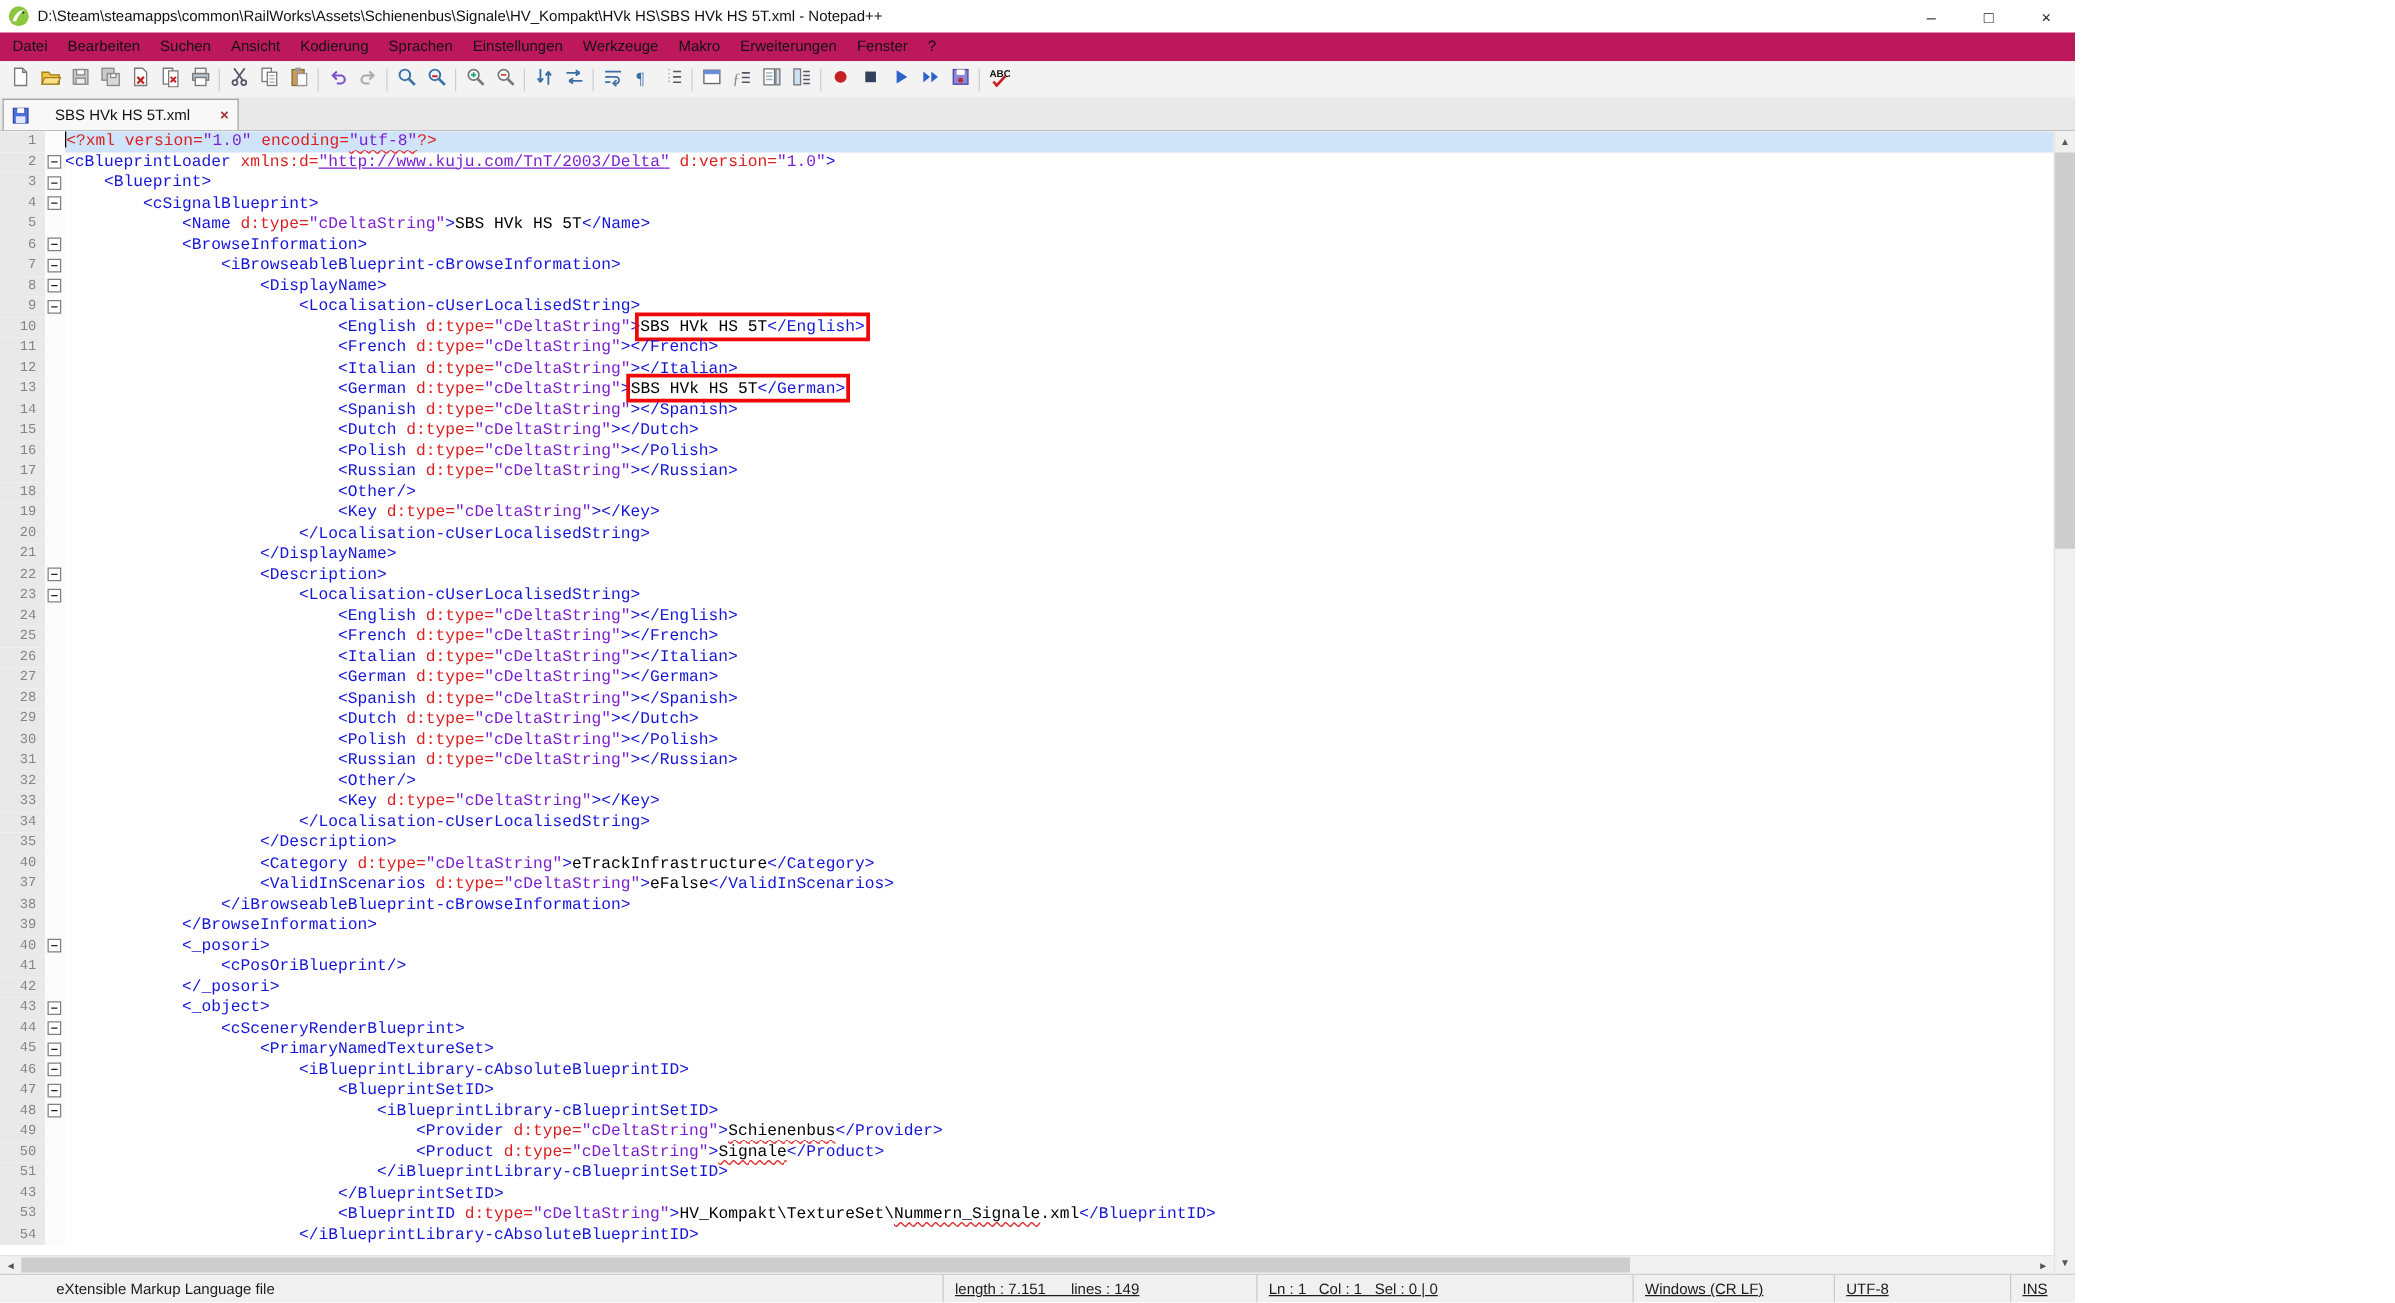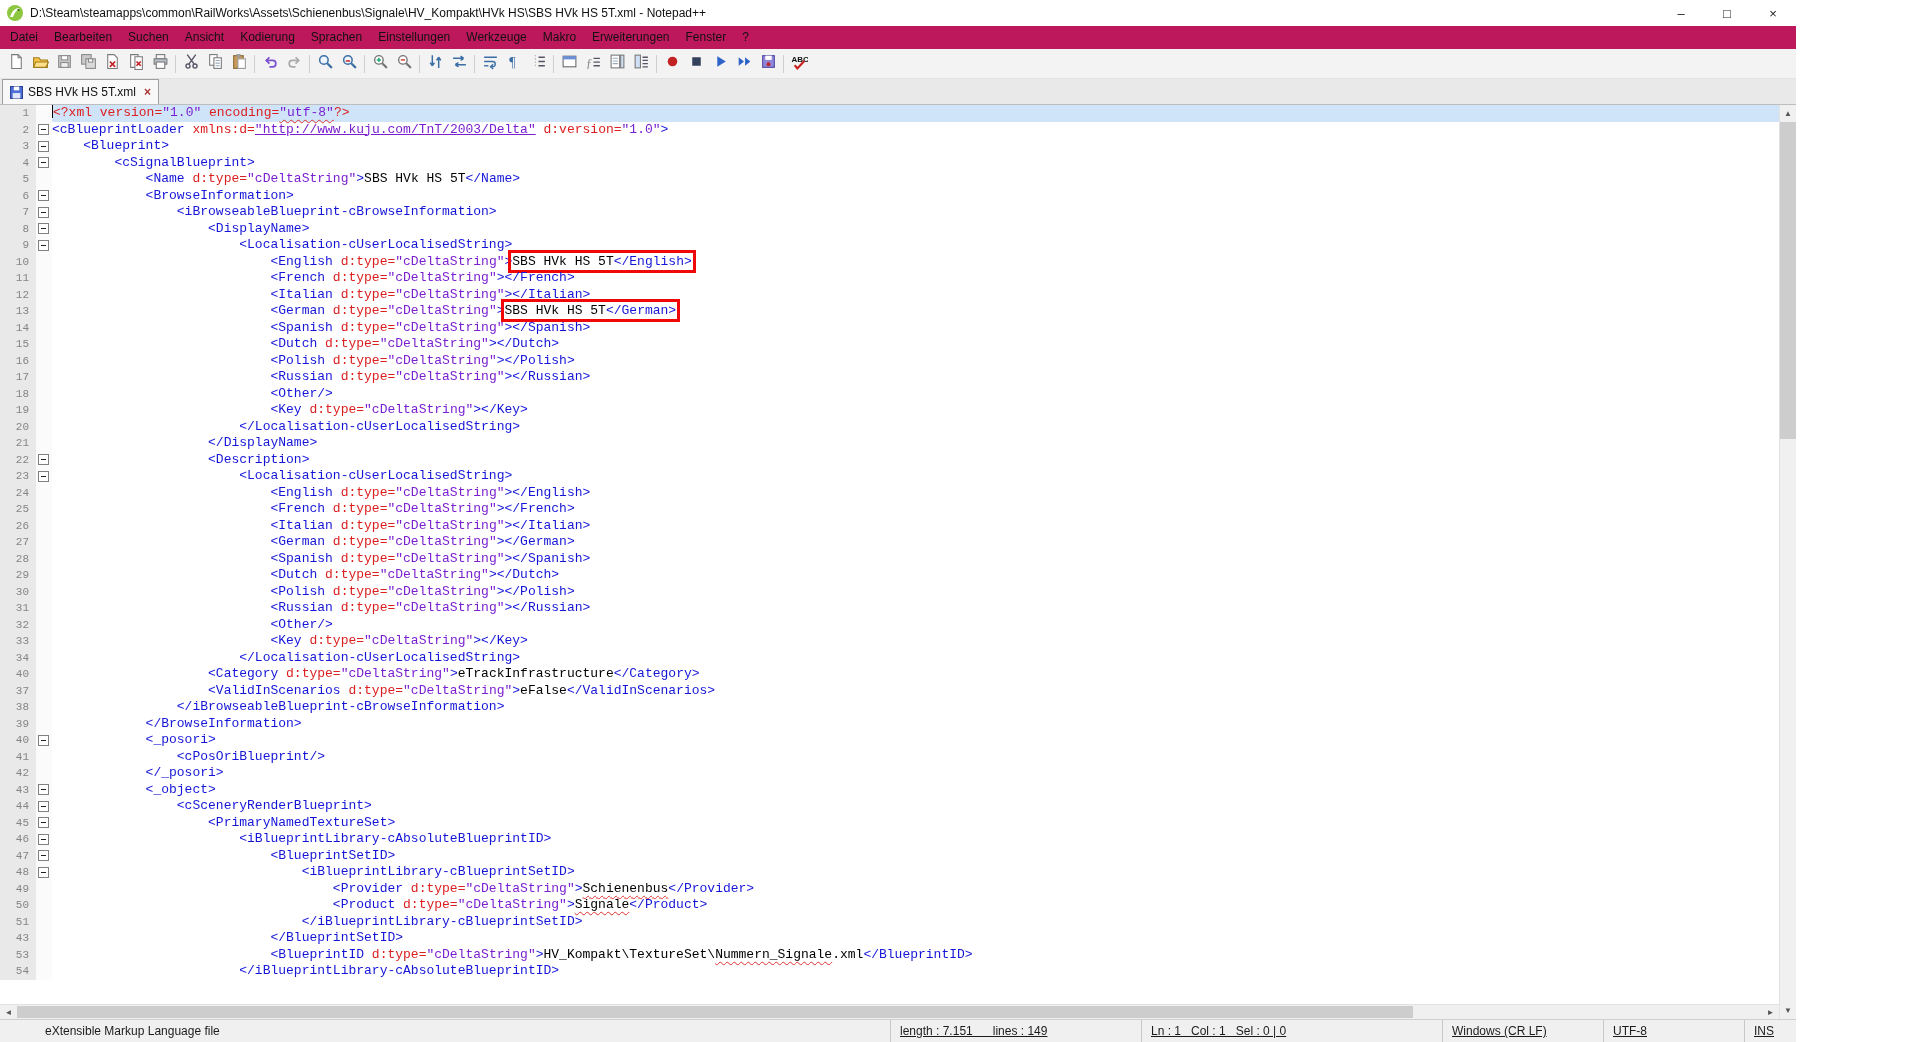--- a/index.html
+++ b/index.html
@@ -1,39 +1,39 @@
 <!DOCTYPE html>
 <html style="--tag: #1515d8; --attr: #dc2020; --val: #7a1fd0; --current-line: #cfe4f8; --annotation: #f00808;"><head>
 <meta charset="utf-8">
 <style>
   *{margin:0;padding:0;box-sizing:border-box;}
   html,body{width:1916px;height:1042px;overflow:hidden;}
   body{font-family:"Liberation Sans",sans-serif;background:#fff;}
-  .app{width:1796px;height:1042px;display:flex;flex-direction:column;background:#fff;}
+  .app{width:1660px;height:1042px;display:flex;flex-direction:column;background:#fff;}
 
   
   .titlebar{flex:0 0 26px;background:#ffffff;display:flex;align-items:center;}
   .app-icon{width:18px;height:18px;margin:0 6px;flex:0 0 auto;}
   .title-text{font-size:12px;color:#111;white-space:nowrap;}
   .win-btns{margin-left:auto;display:flex;height:100%;}
   .win-btn{width:46px;display:flex;align-items:center;justify-content:center;font-size:13px;color:#222;}
 
   
   .menubar{flex:0 0 23px;background:#be185d;display:flex;align-items:center;padding-left:2px;}
   .menu-item{padding:0 8px;font-size:12px;line-height:23px;color:#111;cursor:default;}
 
   
   .toolbar{flex:0 0 30px;background:#f3f3f3;display:flex;align-items:center;padding-left:4px;border-bottom:1px solid #e3e3e3;}
   .tb-btn{width:24px;height:24px;display:flex;align-items:center;justify-content:center;}
   .tb-btn svg{width:17px;height:17px;}
   .tb-sep{width:1px;height:18px;background:#cfcfcf;margin:0 3px;}
 
   
   .tabbar{flex:0 0 26px;background:#e9e9e9;display:flex;align-items:flex-end;border-bottom:1px solid #bdbdbd;}
-  .tab{height:25px;background:#f8f8f8;border:1px solid #9f9f9f;border-bottom:none;display:flex;align-items:center;gap:5px;padding:0 7px;font-size:12px;color:#111;margin-left:2px;}
+  .tab{height:25px;background:#f8f8f8;border:1px solid #9f9f9f;border-bottom:none;display:flex;align-items:center;gap:21px;padding:0 7px;font-size:12px;color:#111;margin-left:2px;}
   .tab-icon svg{width:13px;height:13px;display:block;}
   .tab-close{color:#a33;font-size:12px;font-weight:bold;line-height:12px;margin-left:3px;}
 
   
   .editor{flex:1;display:flex;min-height:0;background:#fff;}
   .edit-main{flex:1;display:flex;flex-direction:column;min-width:0;}
   .lines{flex:1;overflow:hidden;font-family:"Liberation Mono","DejaVu Sans Mono",monospace;font-size:13px;line-height:16.5px;}
   .code-line{display:flex;height:16.5px;}
   .ln{flex:0 0 36px;text-align:right;padding-right:7px;background:#e9e9e9;color:#858585;font-size:11px;line-height:16.5px;}
   .fold-m{flex:0 0 16px;background:#fbfbfb;position:relative;}
@@ -519,20 +519,25 @@
             <span class="ln">33</span>
             <span class="fold-m"></span>
             <span class="lt"><span class="s-tag">                            &lt;Key </span><span class="s-attr">d:type=</span><span class="s-val">"cDeltaString"</span><span class="s-tag">&gt;&lt;/Key&gt;</span></span>
           </div>
           <div class="code-line">
             <span class="ln">34</span>
             <span class="fold-m"></span>
             <span class="lt"><span class="s-tag">                        &lt;/Localisation-cUserLocalisedString&gt;</span></span>
           </div>
           <div class="code-line">
+            <span class="ln">35</span>
+            <span class="fold-m"></span>
+            <span class="lt"><span class="s-tag">                    &lt;/Description&gt;</span></span>
+          </div>
+          <div class="code-line">
             <span class="ln">40</span>
             <span class="fold-m"></span>
             <span class="lt"><span class="s-tag">                    &lt;Category </span><span class="s-attr">d:type=</span><span class="s-val">"cDeltaString"</span><span class="s-tag">&gt;</span><span class="s-txt">eTrackInfrastructure</span><span class="s-tag">&lt;/Category&gt;</span></span>
           </div>
           <div class="code-line">
             <span class="ln">37</span>
             <span class="fold-m"></span>
             <span class="lt"><span class="s-tag">                    &lt;ValidInScenarios </span><span class="s-attr">d:type=</span><span class="s-val">"cDeltaString"</span><span class="s-tag">&gt;</span><span class="s-txt">eFalse</span><span class="s-tag">&lt;/ValidInScenarios&gt;</span></span>
           </div>
           <div class="code-line">

